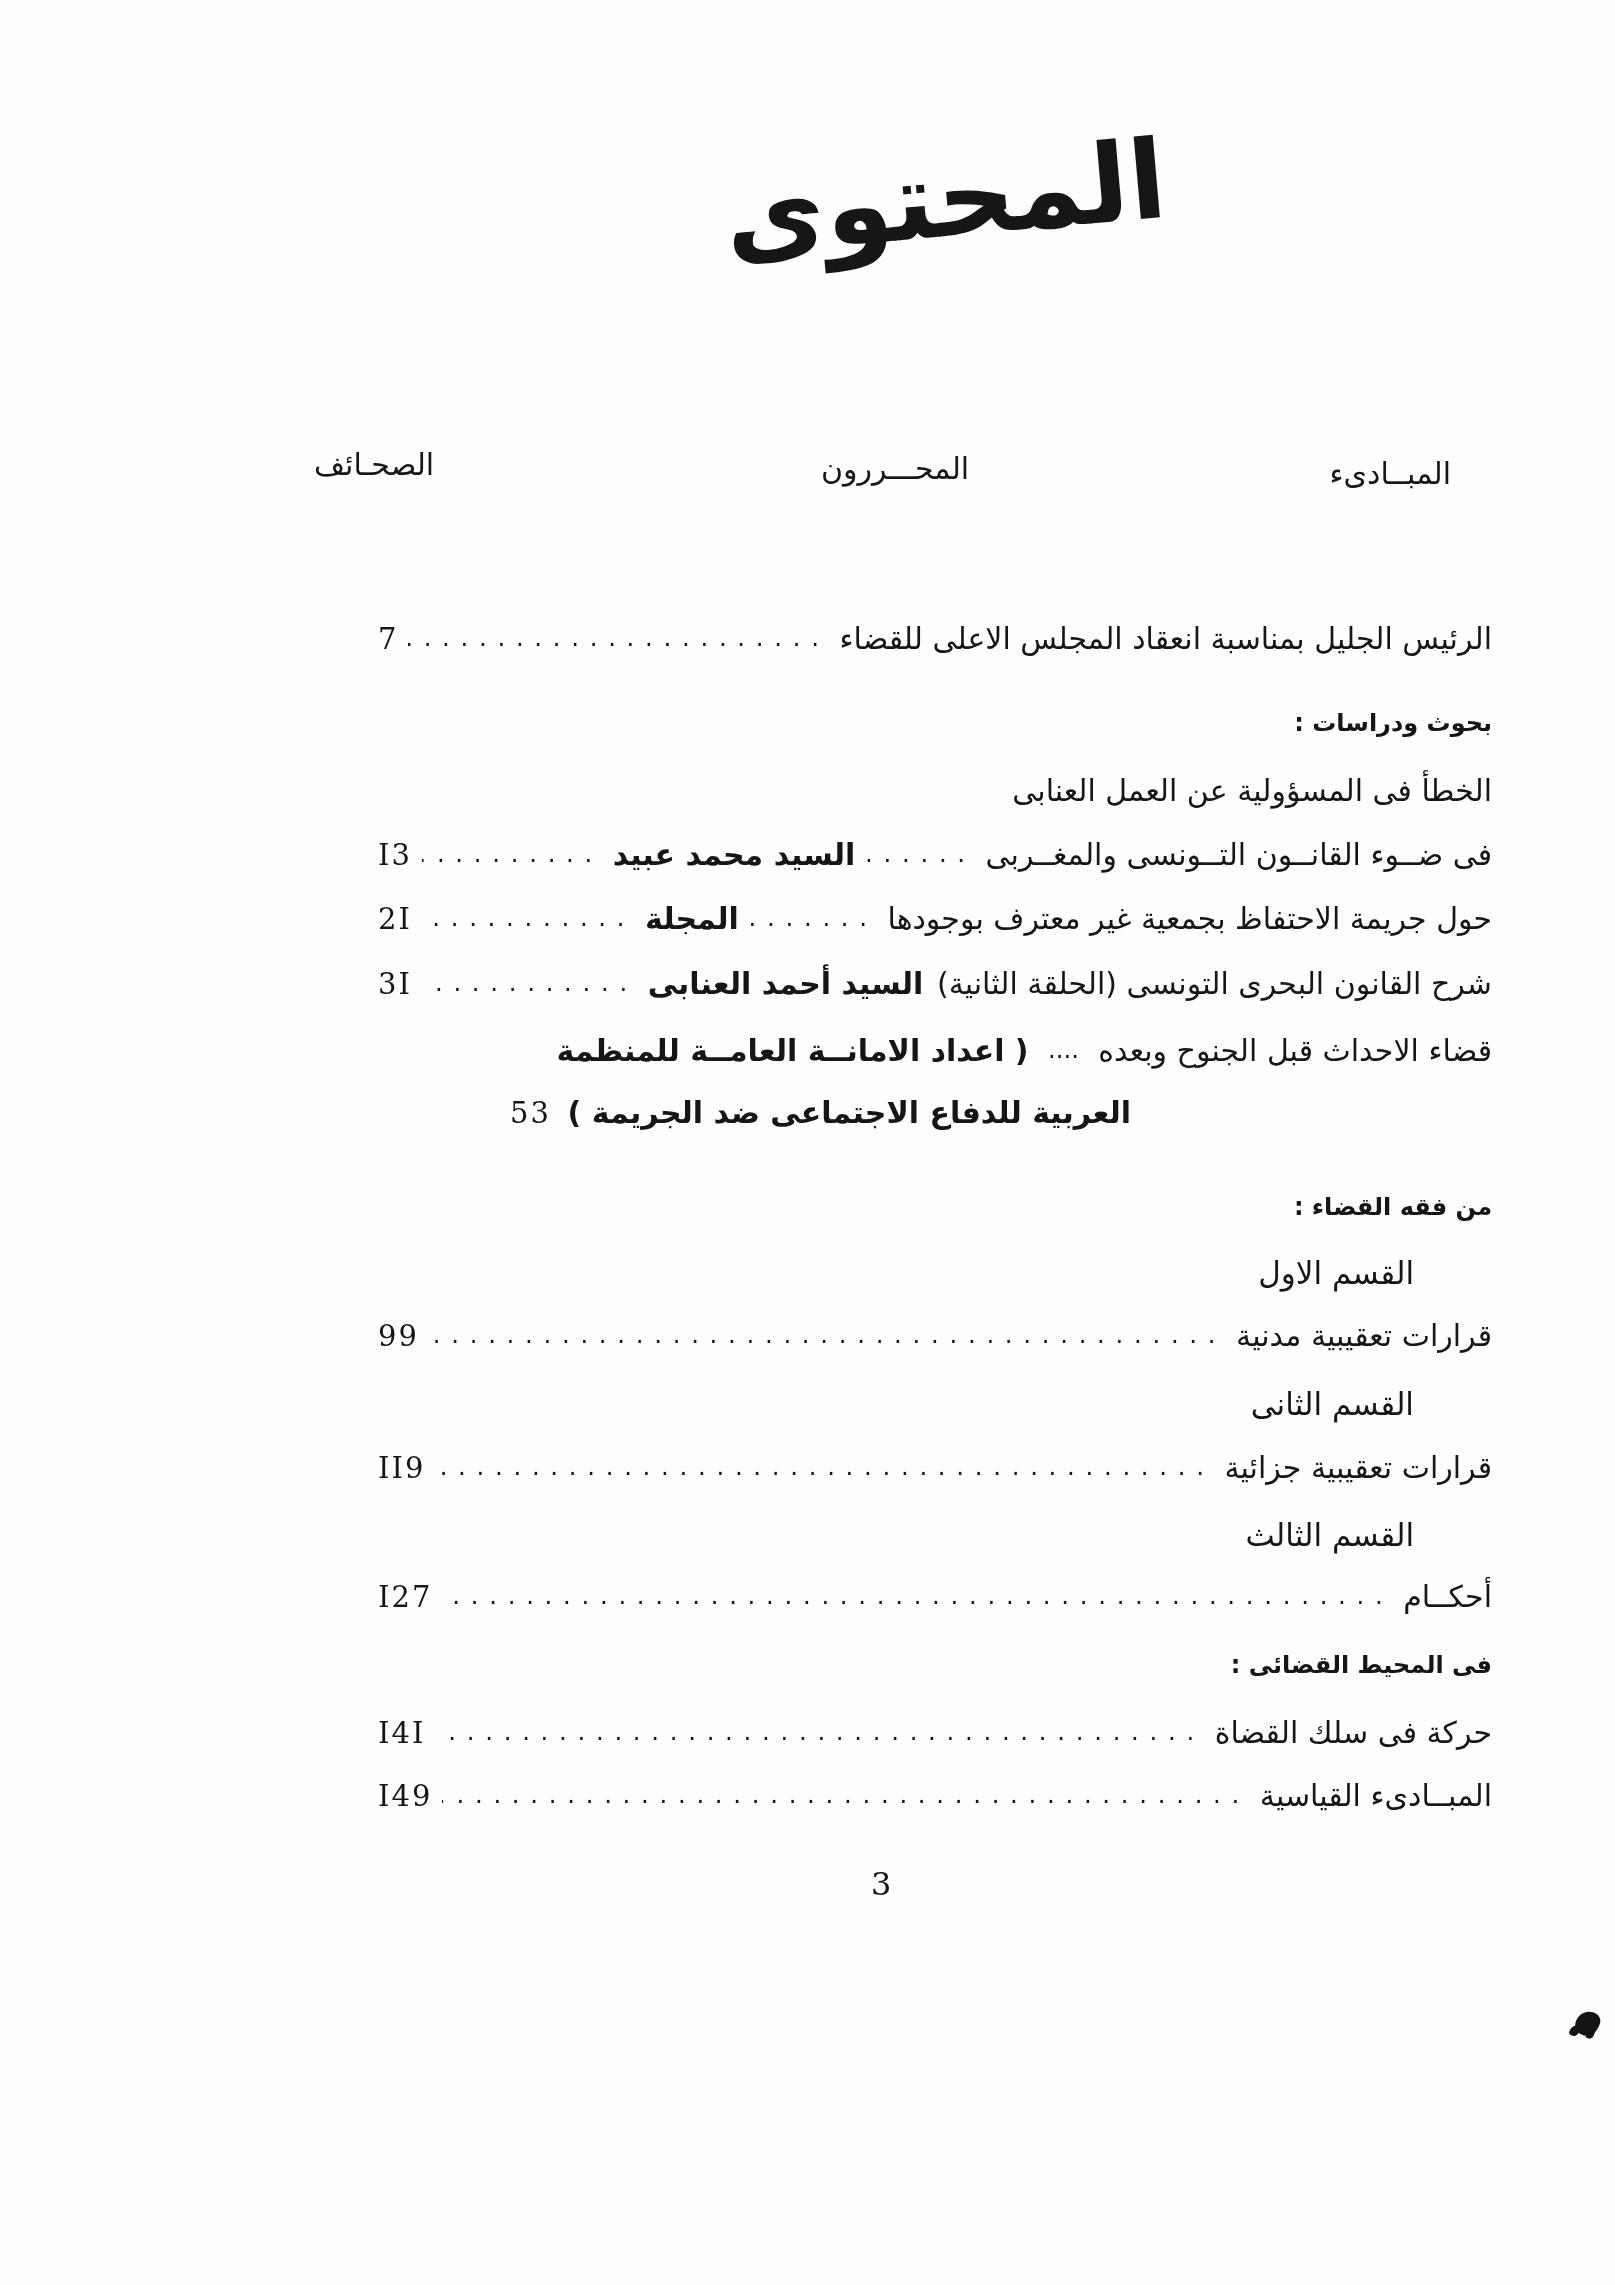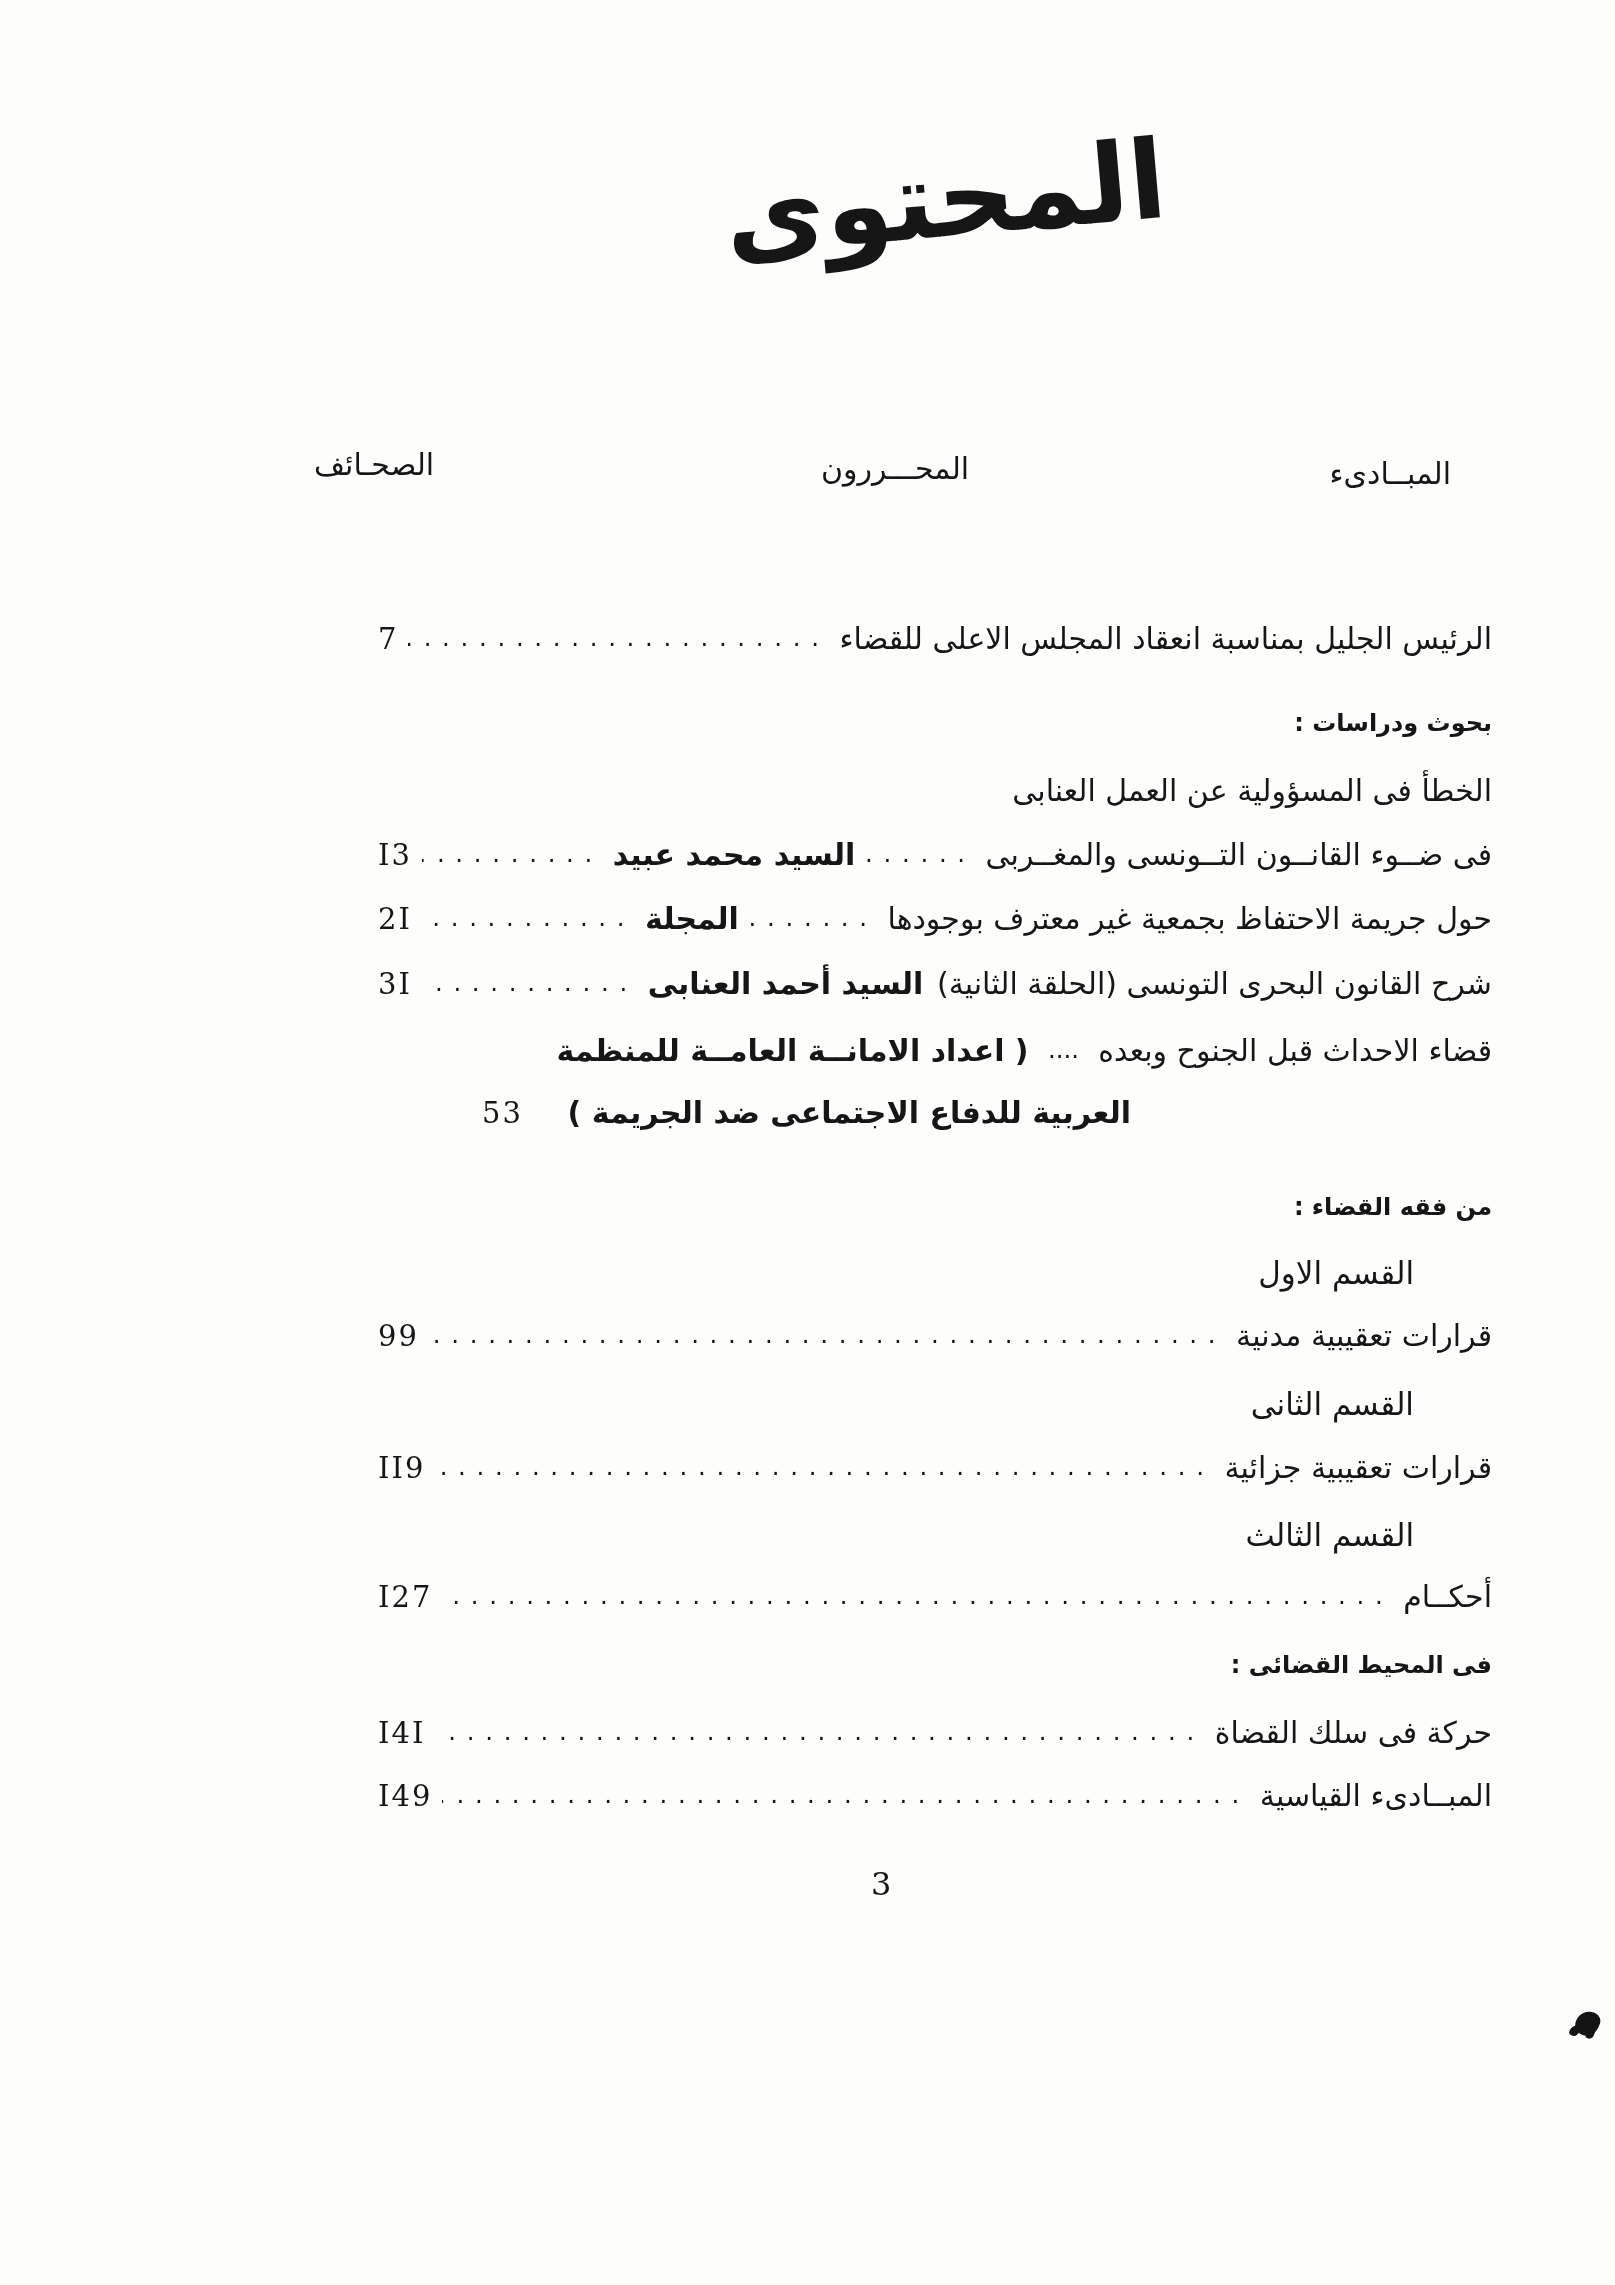--- a/index.html
+++ b/index.html
@@ -71,21 +71,21 @@
     margin:0 9.8px;
   }
   .pg{
     flex:0 0 auto;
     font-family:"DejaVu Serif",serif;
     font-size:29px;
     letter-spacing:2px;
     white-space:nowrap;
     direction:ltr;
   }
-  .pg.inline{display:inline-block;margin-right:35px;}
+  .pg.inline{display:inline-block;margin-right:7px;}
   .bold{font-weight:700;}
   
   .pageno{
     position:absolute;
     top:1865px;left:871px;
     font-family:"DejaVu Serif",serif;
     font-size:32px;
   }
   
   .ink-blot{

